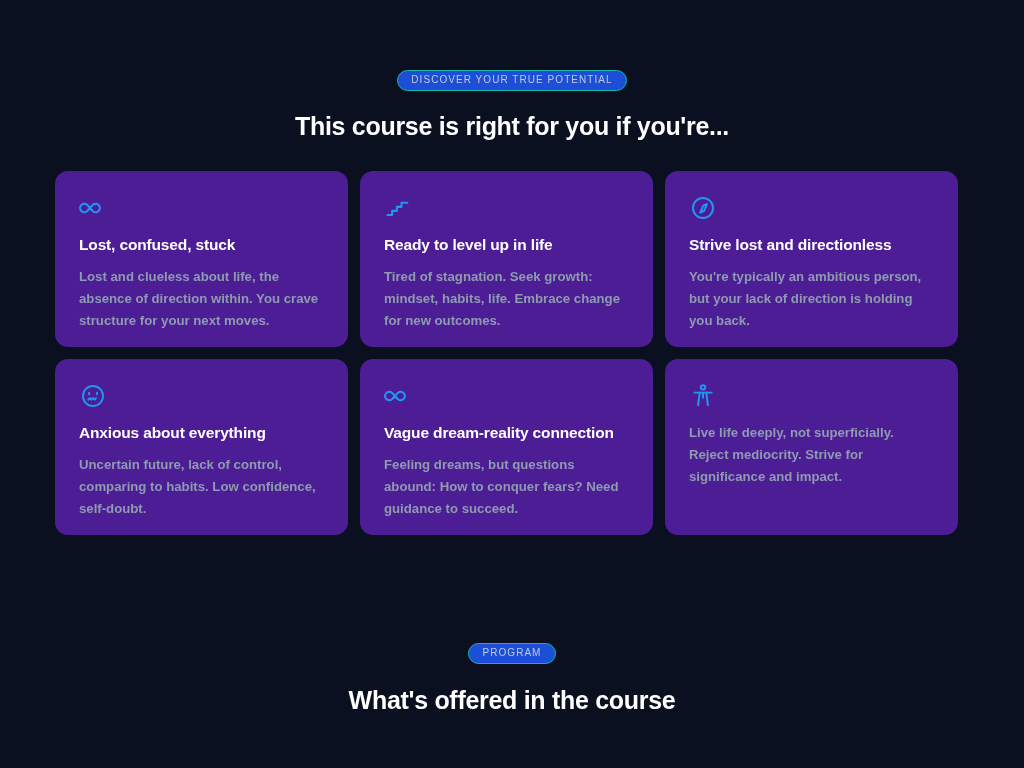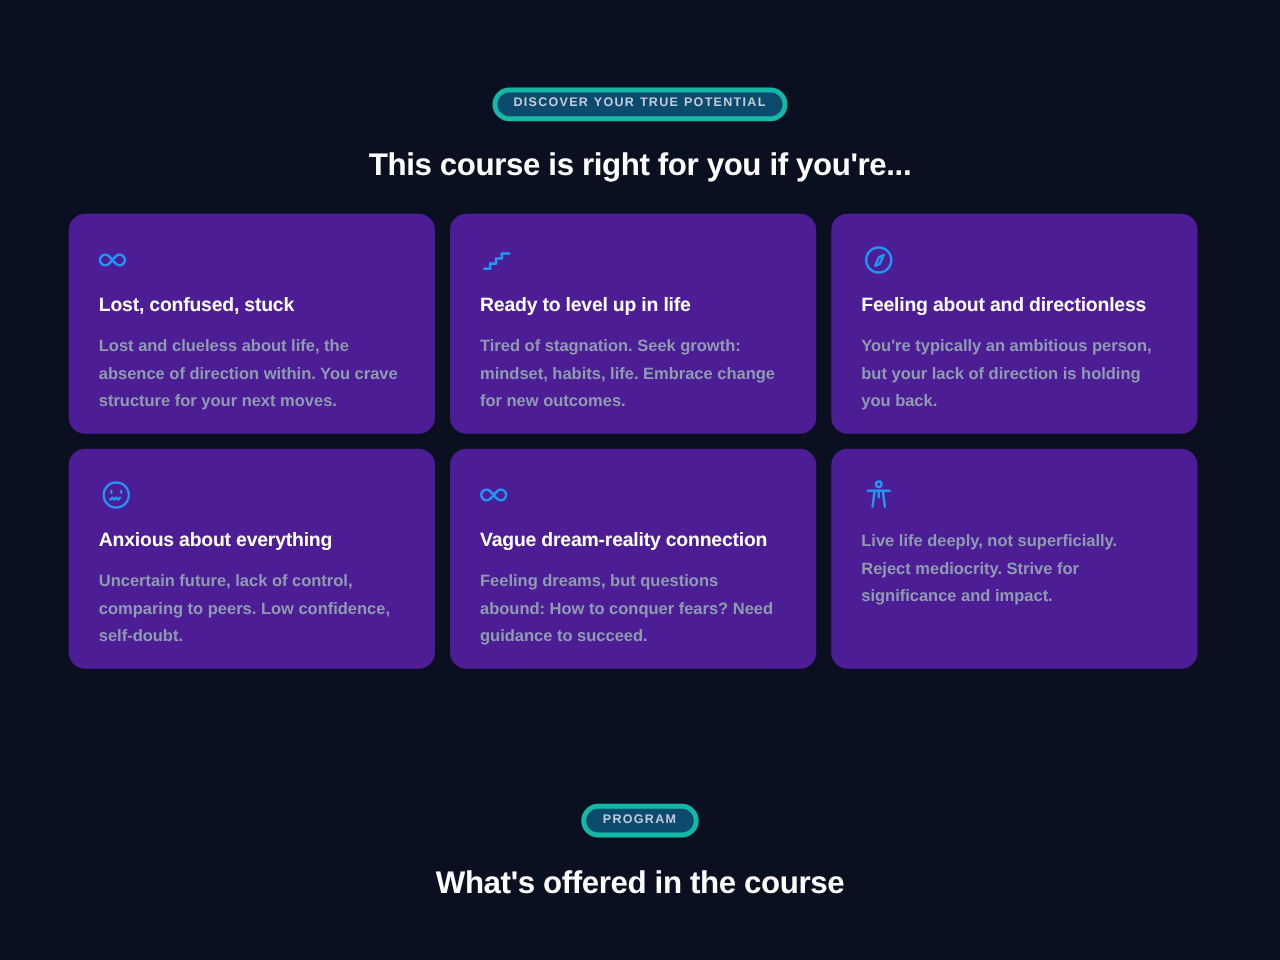--- a/index.html
+++ b/index.html
@@ -20,28 +20,28 @@
   
   .section-head {
     position: absolute;
     left: 0; right: 0;
     text-align: center;
   }
   .sec1-head { top: 70px; }
 
   .badge {
     display: inline-block;
-    border: 4px solid #14b8a6;
+    border: 1px solid #14b8a6;
     border-radius: 999px;
     padding: 4px 13px 5px;
     font-size: 10px;
     letter-spacing: 1.05px;
     color: #c2cbdb;
-    background: #0c4a6e;
-    font-weight: 700;
+    background: #1d4ed8;
+    font-weight: 400;
     line-height: 1;
     vertical-align: top;
   }
 
   .section-title {
     margin-top: 21px;
     font-size: 25px;
     font-weight: bold;
     color: #ffffff;
     letter-spacing: -0.3px;
@@ -121,34 +121,34 @@
       <div class="card-desc">Tired of stagnation. Seek growth: mindset, habits, life. Embrace change for new outcomes.</div>
     </div>
 
     <div class="card">
       <span class="card-icon">
         <svg width="28" height="28" viewBox="0 0 24 24" fill="none" stroke="currentColor" stroke-width="1.7" stroke-linecap="round" stroke-linejoin="round">
           <circle cx="12" cy="12" r="8.6"></circle>
           <path d="M15.4 8.6l-2.6 6-3.2 1.4 2.6-6z"></path>
         </svg>
       </span>
-      <div class="card-title">Feeling about and directionless</div>
+      <div class="card-title">Strive lost and directionless</div>
       <div class="card-desc">You're typically an ambitious person, but your lack of direction is holding you back.</div>
     </div>
 
     <div class="card">
       <span class="card-icon">
         <svg width="28" height="28" viewBox="0 0 24 24" fill="none" stroke="currentColor" stroke-width="1.6" stroke-linecap="round" stroke-linejoin="round">
           <circle cx="12" cy="12" r="8.6"></circle>
           <path d="M8.6 9.2v1.3M15.4 9.2v1.3"></path>
           <path d="M8 15.2l1.4-1.4 1.3 1.4 1.3-1.4 1.3 1.4 1.4-1.4"></path>
         </svg>
       </span>
       <div class="card-title">Anxious about everything</div>
-      <div class="card-desc">Uncertain future, lack of control, comparing to peers. Low confidence, self-doubt.</div>
+      <div class="card-desc">Uncertain future, lack of control, comparing to habits. Low confidence, self-doubt.</div>
     </div>
 
     <div class="card">
       <span class="card-icon">
         <svg width="28" height="28" viewBox="0 0 24 24" fill="none" stroke="currentColor" stroke-width="1.8" stroke-linecap="round">
           <path d="M6.8 9.2a3.6 3.6 0 1 0 0 5.6c.9-.8 1.7-1.6 2.6-2.8 0.9-1.2 1.7-2 2.6-2.8a3.6 3.6 0 1 1 0 5.6c-.9-.8-1.7-1.6-2.6-2.8-0.9-1.2-1.7-2-2.6-2.8z"></path>
         </svg>
       </span>
       <div class="card-title">Vague dream-reality connection</div>
       <div class="card-desc">Feeling dreams, but questions abound: How to conquer fears? Need guidance to succeed.</div>

